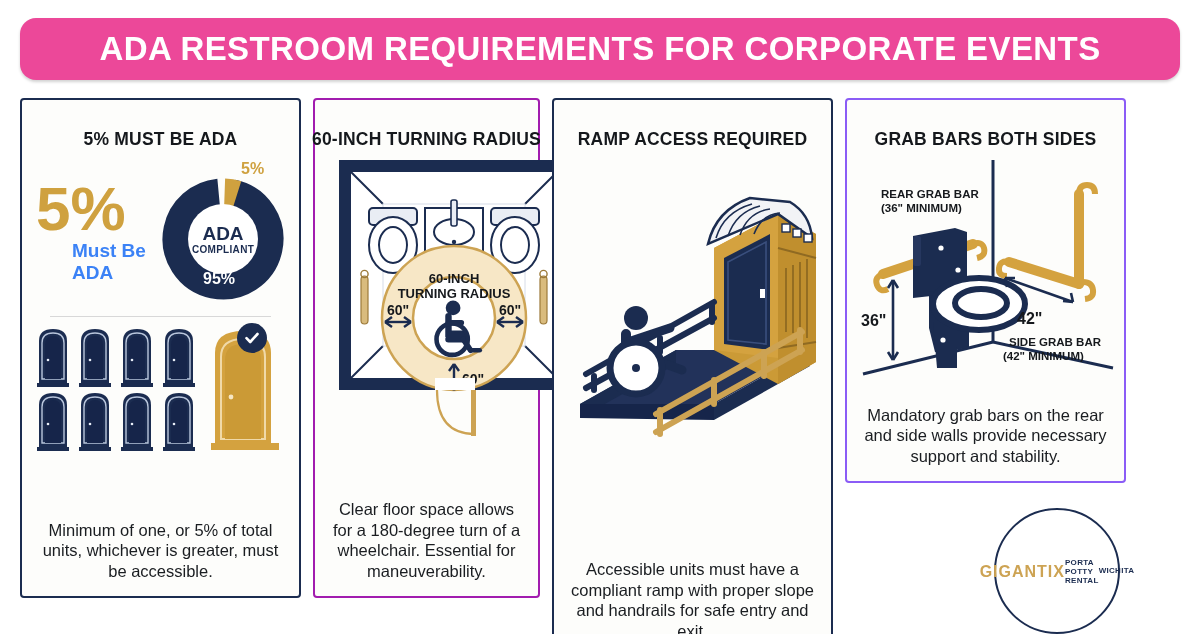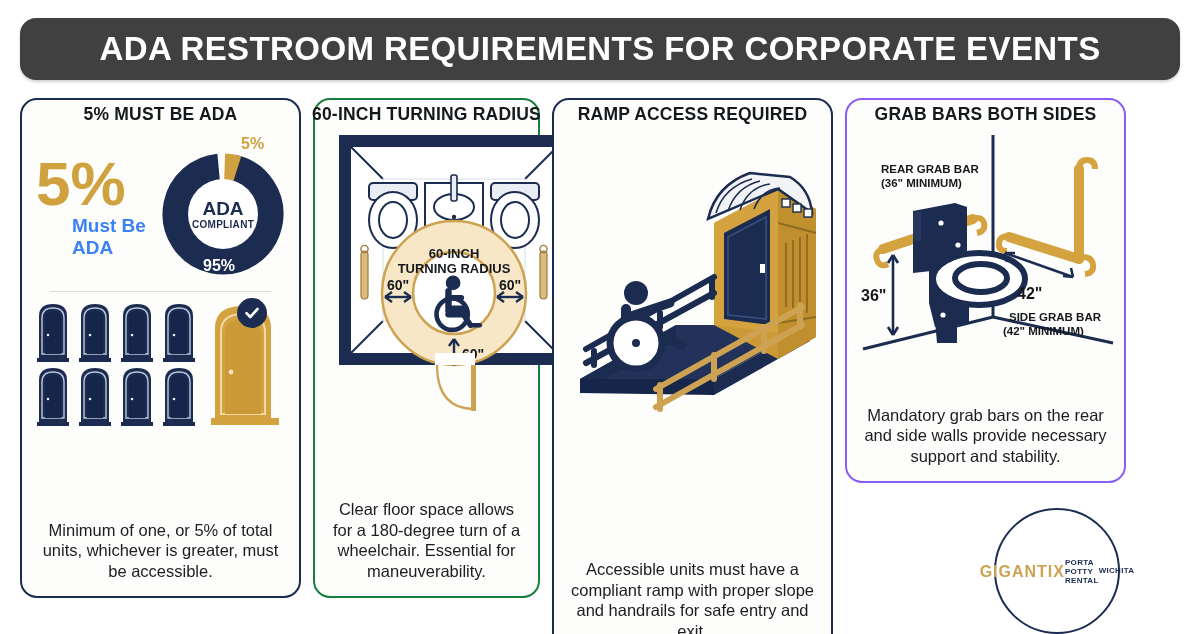--- a/index.html
+++ b/index.html
@@ -7,57 +7,57 @@
     width:1200px;height:634px;
     background:#ffffff;
     font-family:"Liberation Sans", sans-serif;
     overflow:hidden;
     position:relative;
   }
   .page{position:relative;width:1200px;height:634px;box-sizing:border-box;padding:18px 20px 0 20px;}
 
   
   .header{
-    height:62px;border-radius:16px;background:#404040;
+    height:62px;border-radius:16px;background:#ec4899;
     display:flex;align-items:center;justify-content:center;
     box-shadow:0 2px 3px rgba(0,0,0,.18);
   }
   .header h1{
     margin:0;color:#ffffff;font-size:33px;font-weight:bold;
     letter-spacing:.4px;white-space:nowrap;
   }
 
   
   .panels{display:flex;gap:12px;margin-top:18px;align-items:stretch;}
   .panel{
-    position:relative;background:#fdfdfb;border-radius:17px;
-    box-sizing:border-box;padding:0 10px 8px 10px;
+    position:relative;background:#fdfdfb;border-radius:4px;
+    box-sizing:border-box;padding:25px 10px 8px 10px;
     display:flex;flex-direction:column;align-items:center;
   }
   .p1{width:281px;height:500px;border:2px solid #1b2c50;}
-  .p2{width:227px;height:500px;border:2px solid #15803d;}
+  .p2{width:227px;height:500px;border:2px solid #a21caf;}
   .p3{width:281px;height:560px;border:2px solid #1b2c50;}
   .p4{width:281px;height:385px;border:2px solid #8b5cf6;}
 
   .ptitle{
     font-size:17.5px;font-weight:bold;color:#15181c;
     text-align:center;letter-spacing:.2px;margin:4px 0 2px 0;white-space:nowrap;
   }
   .pcaption{
     font-size:16.5px;color:#1a1d21;text-align:center;line-height:1.26;
     margin-top:auto;padding:0 4px 6px 4px;
   }
 
   
   .donutrow{display:flex;align-items:center;justify-content:center;width:100%;margin-top:6px;gap:2px;}
   .bigpct{font-size:62px;font-weight:bold;color:#cfa13f;line-height:.92;margin-left:4px;}
   .bigsub{font-size:19px;font-weight:bold;color:#3b82f6;margin-top:2px;margin-left:40px;}
   .donutwrap{position:relative;width:132px;height:148px;}
   .lbl5{position:absolute;top:2px;left:84px;font-size:16px;font-weight:bold;color:#cfa13f;}
-  .lbl95{position:absolute;bottom:6px;left:46px;font-size:16px;font-weight:bold;color:#ffffff;}
+  .lbl95{position:absolute;bottom:18px;left:46px;font-size:16px;font-weight:bold;color:#ffffff;}
   .donutcenter{
     position:absolute;left:31px;top:46px;width:70px;height:70px;border-radius:50%;
     background:#ffffff;display:flex;flex-direction:column;align-items:center;justify-content:center;
   }
   .dc1{font-size:19px;font-weight:bold;color:#1b2c50;line-height:1;}
   .dc2{font-size:10px;font-weight:bold;color:#1b2c50;letter-spacing:.3px;margin-top:1px;}
   .divider{width:86%;height:1px;background:#d8d8d8;margin:10px 0 6px 0;}
 
   .potties{position:relative;width:100%;height:130px;margin-top:2px;}
   .badge{

